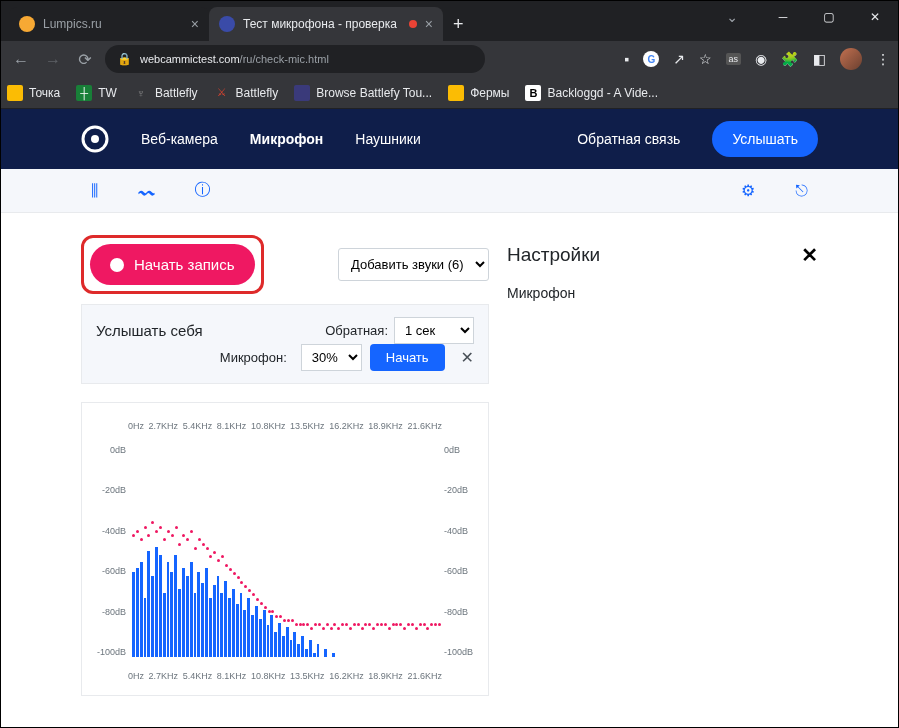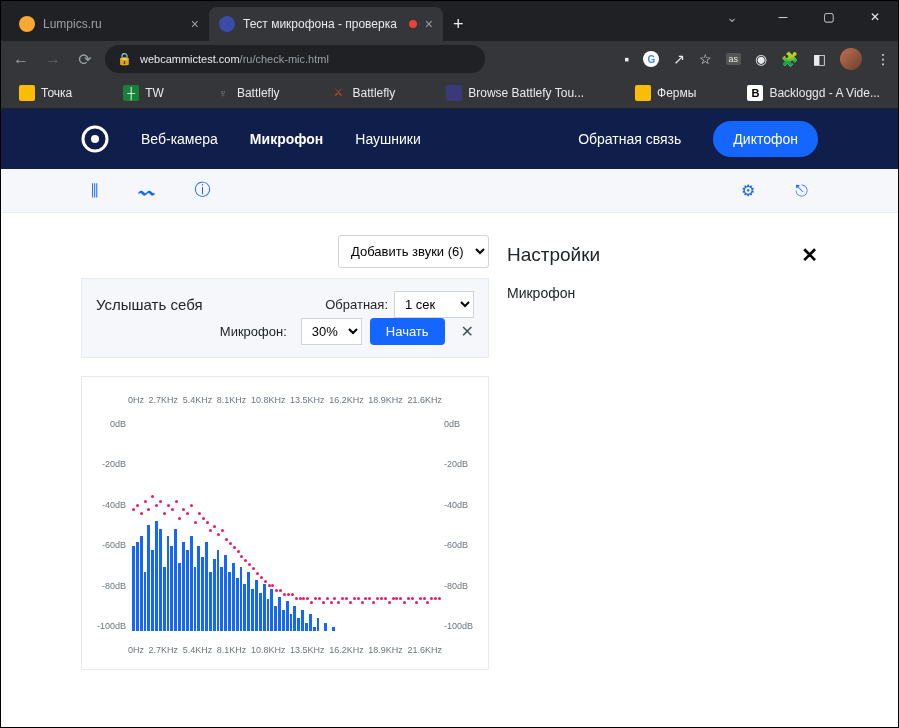--- a/index.html
+++ b/index.html
@@ -17,21 +17,21 @@
 .addrbar { background:#35363a; height:36px; display:flex; align-items:center; padding:0 8px; gap:8px; }
 .nav-btn { color:#9aa0a6; font-size:16px; cursor:pointer; width:24px; text-align:center; }
 .url-box { flex:0 0 auto; background:#202124; border-radius:20px; height:28px; display:flex; align-items:center; padding:0 12px; gap:8px; width:380px; }
 .lock { color:#9aa0a6; font-size:12px; }
 .url-text { color:#e8eaed; font-size:11px; }
 .url-domain { color:#e8eaed; }
 .url-path { color:#9aa0a6; }
 .right-icons { display:flex; gap:14px; margin-left:auto; align-items:center; }
 .ric { color:#e8eaed; font-size:14px; cursor:pointer; }
 .avatar { width:22px; height:22px; border-radius:50%; background:linear-gradient(135deg,#c27050,#6b4030); }
-.bookmarks { background:#35363a; height:32px; display:flex; align-items:center; padding:0 18px; gap:16px; border-bottom:1px solid #202124;justify-content:space-between; }
+.bookmarks { background:#35363a; height:32px; display:flex; align-items:center; padding:0 6px; gap:16px; border-bottom:1px solid #202124; }
 .bm { display:flex; align-items:center; gap:6px; color:#e8eaed; font-size:12px; cursor:pointer; }
 .bm-icon { width:16px; height:16px; display:flex; align-items:center; justify-content:center; font-size:11px; border-radius:2px; }
 .page { background:#fff; }
 .site-nav { background:#0f1e4a; height:60px; display:flex; align-items:center; padding:0 80px; gap:32px; }
 .logo { width:28px; height:28px; }
 .nav-link { color:#fff; font-size:14px; cursor:pointer; }
 .nav-link.active { font-weight:bold; }
 .nav-spacer { flex:1; }
 .dict-btn { background:#1565ff; color:#fff; padding:10px 20px; border-radius:20px; font-size:14px; cursor:pointer; }
 .toolbar { background:#f5f7fb; height:44px; display:flex; align-items:center; padding:0 90px; gap:40px; border-bottom:1px solid #e8eaed; }
@@ -156,35 +156,41 @@
   <div class="site-nav">
     <svg class="logo" viewBox="0 0 28 28">
         <circle cx="14" cy="14" r="12" fill="none" stroke="#fff" stroke-width="3"></circle>
         <circle cx="14" cy="14" r="4" fill="#fff"></circle>
       </svg>
     <span class="nav-link">Веб-камера</span>
     <span class="nav-link active">Микрофон</span>
     <span class="nav-link">Наушники</span>
     <div class="nav-spacer"></div>
     <span class="nav-link">Обратная связь</span>
-    <span class="dict-btn">Диктофон</span>
+    <span class="dict-btn">Услышать</span>
   </div>
 
   <div class="toolbar">
     <span class="tb-icon">⫼</span>
     <span class="tb-icon">〰</span>
     <span class="tb-icon">ⓘ</span>
     <div class="tb-spacer"></div>
     <span class="tb-icon">⚙</span>
     <span class="tb-icon">⎋</span>
   </div>
 
   <div class="content">
     <div class="left-pane">
       <div class="top-row">
+        <div class="record-wrap">
+          <div class="record-btn">
+            <span class="rec-dot"></span>
+            <span>Начать запись</span>
+          </div>
+        </div>
         <select class="sounds-select">
           <option>Добавить звуки (6)</option>
         </select>
       </div>
 
       <div class="hear-panel">
         <div class="hear-row">
           <span class="hear-title">Услышать себя</span>
           <span class="hear-label">Обратная:</span>
           <select class="hear-sel"><option>1 сек</option></select>

